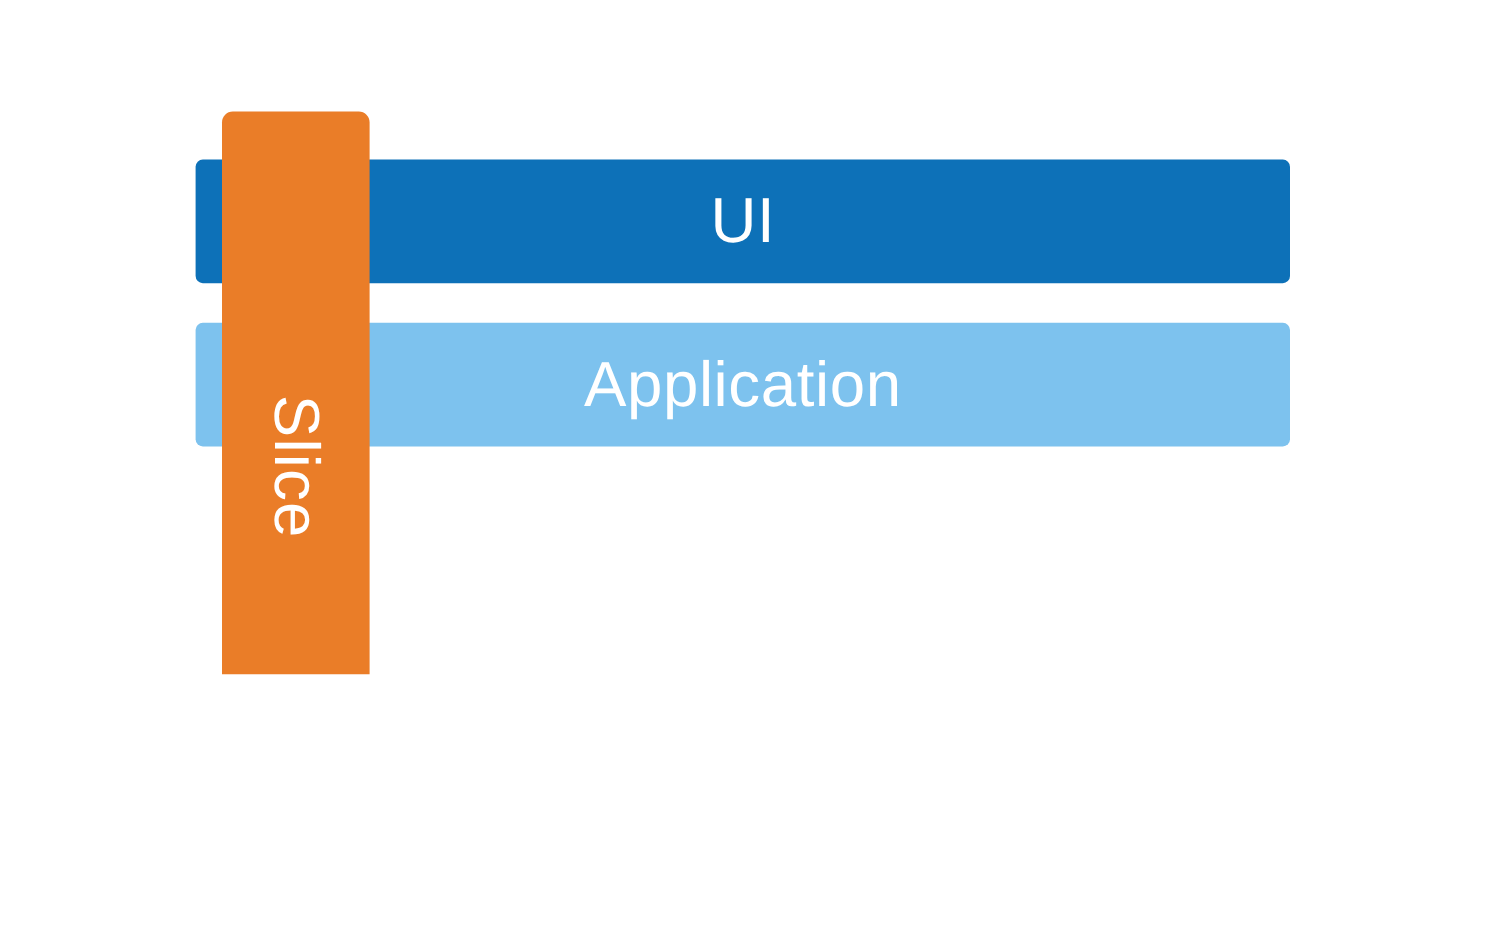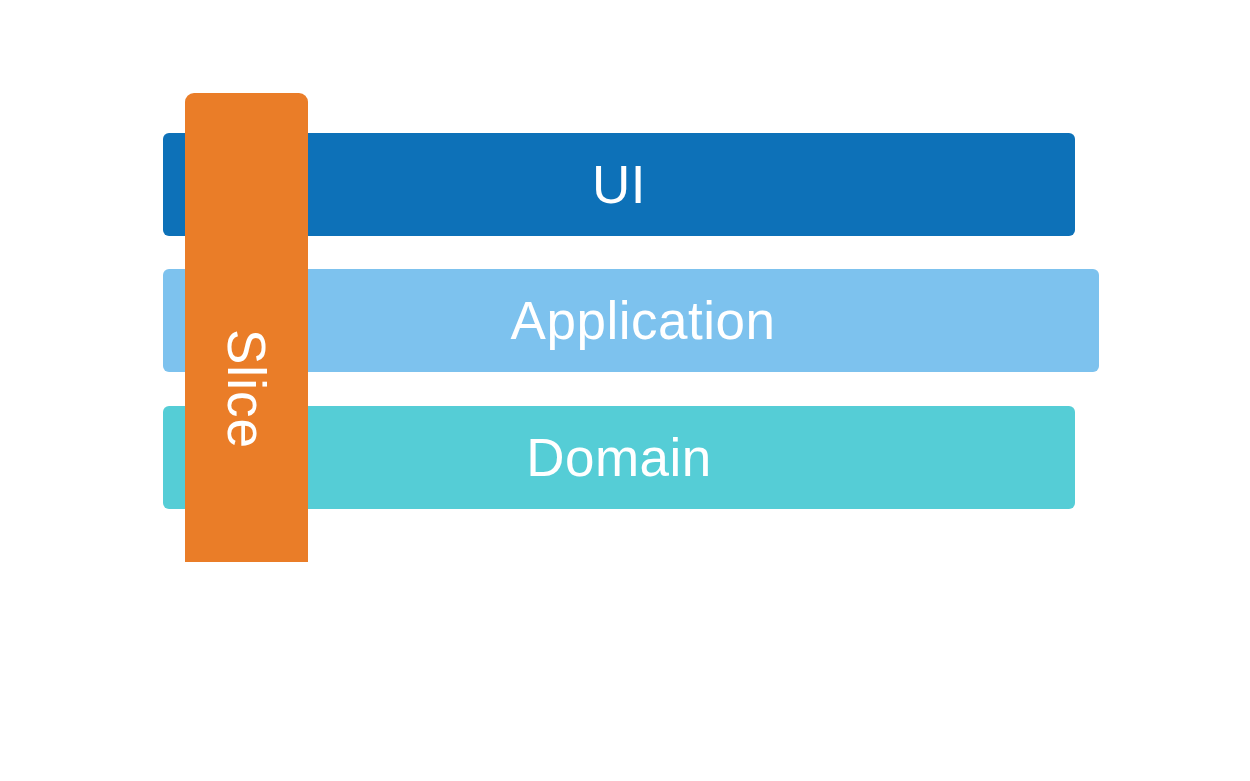--- a/index.html
+++ b/index.html
@@ -62,26 +62,23 @@
 </style>
 </head>
 <body>
 
 <div class="canvas">
 
   <div class="layer layer-ui" style="background-color: rgb(13, 113, 184);">
     <span class="layer-label">UI</span>
   </div>
 
-  <div class="layer layer-application" style="background-color: rgb(125, 194, 238); padding-left: 24px;">
+  <div class="layer layer-application" style="background-color: rgb(125, 194, 238);">
     <span class="layer-label">Application</span>
   </div>
 
-  <div class="layer layer-domain" style="background-color: rgb(85, 205, 214);">
-    <span class="layer-label">Domain</span>
-  </div>
 
 
   <div class="slice" style="background-color: rgb(234, 125, 40);">
     <span class="slice-label">Slice</span>
   </div>
 
 </div>
 
 </body></html>

